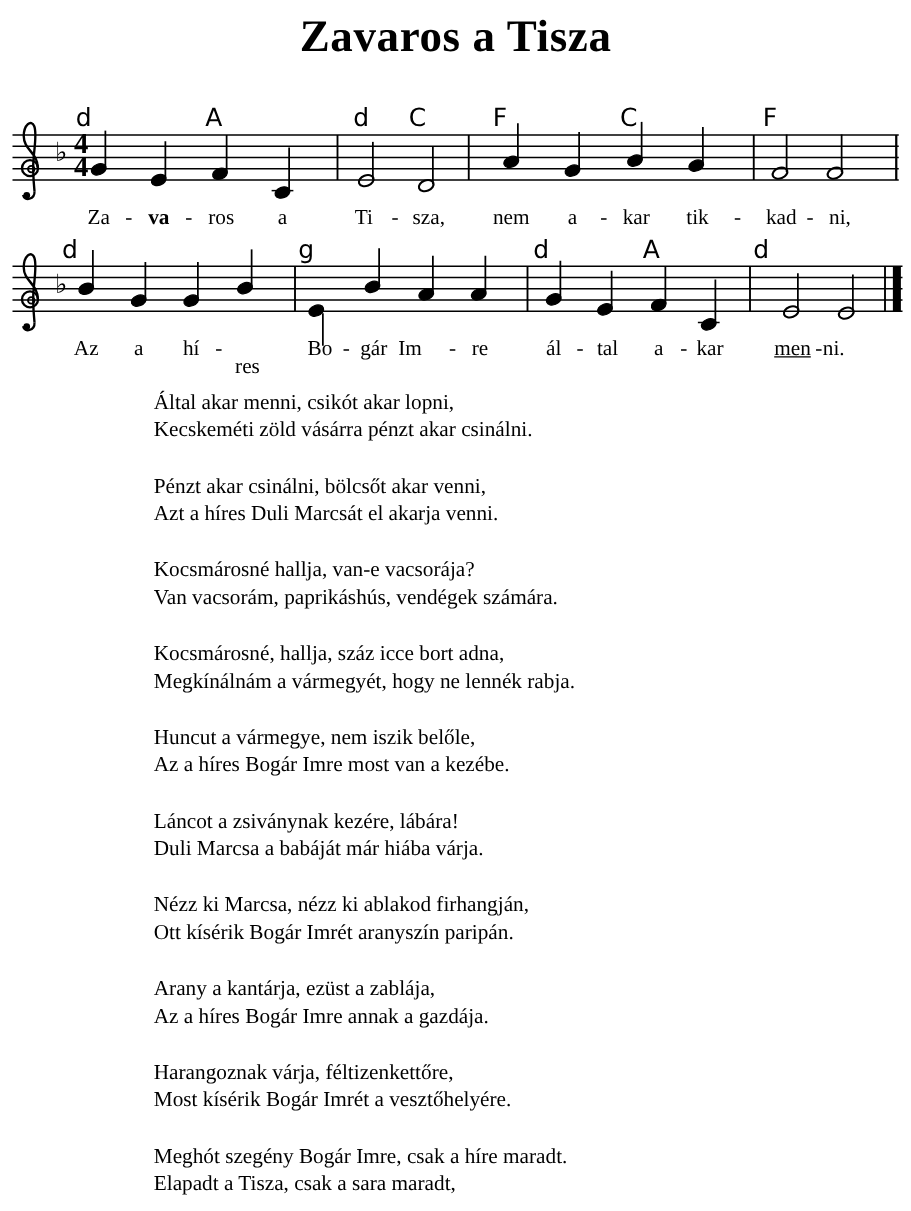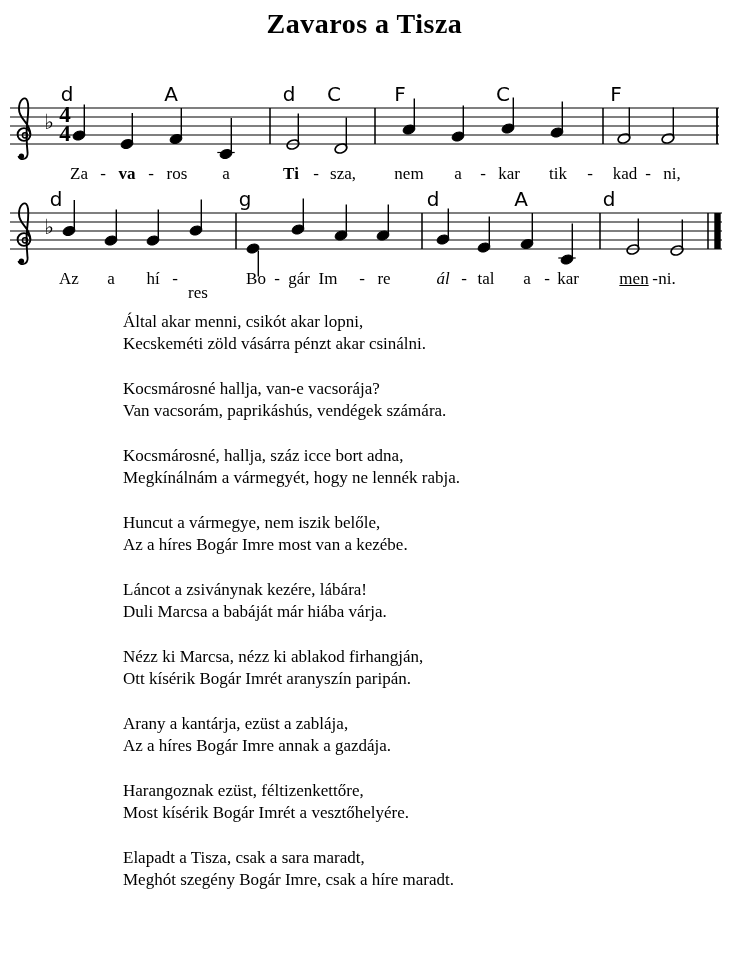--- a/index.html
+++ b/index.html
@@ -1,19 +1,19 @@
 <!DOCTYPE html>
 <html><head>
 <meta charset="utf-8">
 <style>
   html,body{margin:0;padding:0;background:#fff;}
   .page{position:relative;width:729px;height:969px;background:#ffffff;color:#000;
         font-family:"Liberation Serif", serif;overflow:hidden;}
   .title{position:absolute;top:8px;left:0;width:729px;text-align:center;
-         font-size:28px;font-weight:bold;letter-spacing:.5px;}
+         font-size:36px;font-weight:bold;letter-spacing:.5px;}
   .music{position:absolute;top:0;left:0;width:729px;height:310px;}
   #score-svg{position:absolute;top:0;left:0;}
   .overlay{position:absolute;top:0;left:0;width:729px;height:310px;pointer-events:none;}
   .chord{position:absolute;transform:translateX(-50%);
          font-family:"DejaVu Sans", sans-serif;font-size:20px;line-height:20px;}
   .syl{position:absolute;transform:translateX(-50%);
        font-size:17px;line-height:18px;white-space:nowrap;}
   .flat{position:absolute;font-family:"DejaVu Sans", sans-serif;
         font-size:21px;line-height:21px;}
   .ts{position:absolute;left:53px;width:24px;text-align:center;
@@ -132,21 +132,21 @@
           <span class="chord" style="left: 334px; top: 84px;">C</span>
           <span class="chord" style="left: 400px; top: 84px;">F</span>
           <span class="chord" style="left: 503px; top: 84px;">C</span>
           <span class="chord" style="left: 616px; top: 84px;">F</span>
           <span class="syl" style="left: 79px; top: 165px;">Za</span>
           <span class="syl" style="left: 103px; top: 165px;">-</span>
           <span class="syl" style="left: 127px; top: 165px; font-weight: bold;">va</span>
           <span class="syl" style="left: 151px; top: 165px;">-</span>
           <span class="syl" style="left: 177px; top: 165px;">ros</span>
           <span class="syl" style="left: 226px; top: 165px;">a</span>
-          <span class="syl" style="left: 291px; top: 165px; font-weight: bold;">Ti</span>
+          <span class="syl" style="left: 291px; top: 165px;">Ti</span>
           <span class="syl" style="left: 316px; top: 165px;">-</span>
           <span class="syl" style="left: 343px; top: 165px;">sza,</span>
           <span class="syl" style="left: 409px; top: 165px;">nem</span>
           <span class="syl" style="left: 458px; top: 165px;">a</span>
           <span class="syl" style="left: 483px; top: 165px;">-</span>
           <span class="syl" style="left: 509px; top: 165px;">kar</span>
           <span class="syl" style="left: 558px; top: 165px; text-align: right;">tik</span>
           <span class="syl" style="left: 590px; top: 165px;">-</span>
           <span class="syl" style="left: 625px; top: 165px;">kad</span>
           <span class="syl" style="left: 648px; top: 165px;">-</span>
@@ -160,39 +160,43 @@
           <span class="syl" style="left: 111px; top: 270px;">a</span>
           <span class="syl" style="left: 153px; top: 270px; text-align: right;">hí</span>
           <span class="syl" style="left: 175px; top: 270px;">-</span>
           <span class="syl" style="left: 198px; top: 270px; margin-top: 14px;">res</span>
           <span class="syl" style="left: 256px; top: 270px;">Bo</span>
           <span class="syl" style="left: 277px; top: 270px;">-</span>
           <span class="syl" style="left: 299px; top: 270px;">gár</span>
           <span class="syl" style="left: 328px; top: 270px;">Im</span>
           <span class="syl" style="left: 362px; top: 270px;">-</span>
           <span class="syl" style="left: 384px; top: 270px;">re</span>
-          <span class="syl" style="left: 443px; top: 270px; font-style: italic;">ál</span>
+          <span class="syl" style="left: 443px; top: 270px;">ál</span>
           <span class="syl" style="left: 464px; top: 270px;">-</span>
           <span class="syl" style="left: 486px; top: 270px;">tal</span>
           <span class="syl" style="left: 527px; top: 270px;">a</span>
           <span class="syl" style="left: 547px; top: 270px;">-</span>
           <span class="syl" style="left: 568px; top: 270px;">kar</span>
           <span class="syl" style="left: 634px; top: 270px; text-decoration: underline;">men</span>
           <span class="syl" style="left: 655px; top: 270px;">-</span>
           <span class="syl" style="left: 667px; top: 270px;">ni.</span>
         </div>
     </div>
   </div>
 
   <div class="verses" id="verses">
       <div class="verse">
         <div>Által akar menni, csikót akar lopni,</div>
         <div>Kecskeméti zöld vásárra pénzt akar csinálni.</div>
       </div>
       <div class="verse">
+        <div>Pénzt akar csinálni, bölcsőt akar venni,</div>
+        <div>Azt a híres Duli Marcsát el akarja venni.</div>
+      </div>
+      <div class="verse">
         <div>Kocsmárosné hallja, van-e vacsorája?</div>
         <div>Van vacsorám, paprikáshús, vendégek számára.</div>
       </div>
       <div class="verse">
         <div>Kocsmárosné, hallja, száz icce bort adna,</div>
         <div>Megkínálnám a vármegyét, hogy ne lennék rabja.</div>
       </div>
       <div class="verse">
         <div>Huncut a vármegye, nem iszik belőle,</div>
         <div>Az a híres Bogár Imre most van a kezébe.</div>
@@ -203,21 +207,21 @@
       </div>
       <div class="verse">
         <div>Nézz ki Marcsa, nézz ki ablakod firhangján,</div>
         <div>Ott kísérik Bogár Imrét aranyszín paripán.</div>
       </div>
       <div class="verse">
         <div>Arany a kantárja, ezüst a zablája,</div>
         <div>Az a híres Bogár Imre annak a gazdája.</div>
       </div>
       <div class="verse">
-        <div>Harangoznak ezüst, féltizenkettőre,</div>
+        <div>Harangoznak várja, féltizenkettőre,</div>
         <div>Most kísérik Bogár Imrét a vesztőhelyére.</div>
       </div>
       <div class="verse">
+        <div>Meghót szegény Bogár Imre, csak a híre maradt.</div>
         <div>Elapadt a Tisza, csak a sara maradt,</div>
-        <div>Meghót szegény Bogár Imre, csak a híre maradt.</div>
       </div>
     </div>
 </div>
 
 </body></html>

